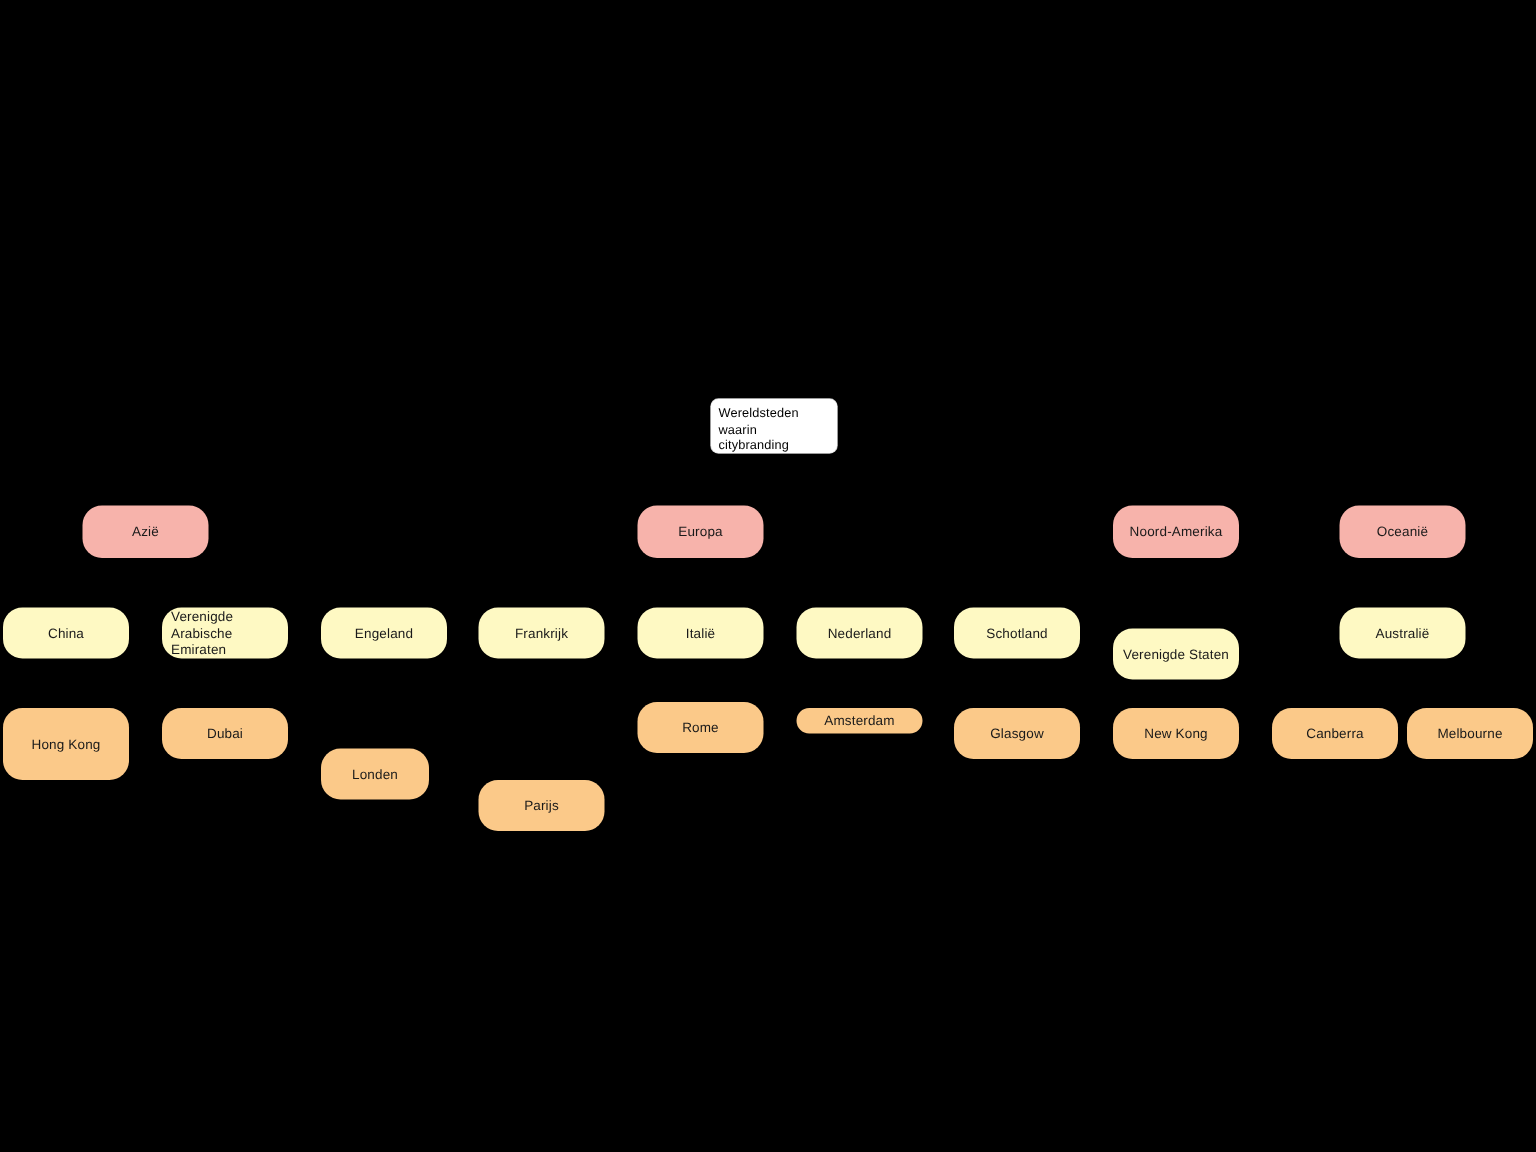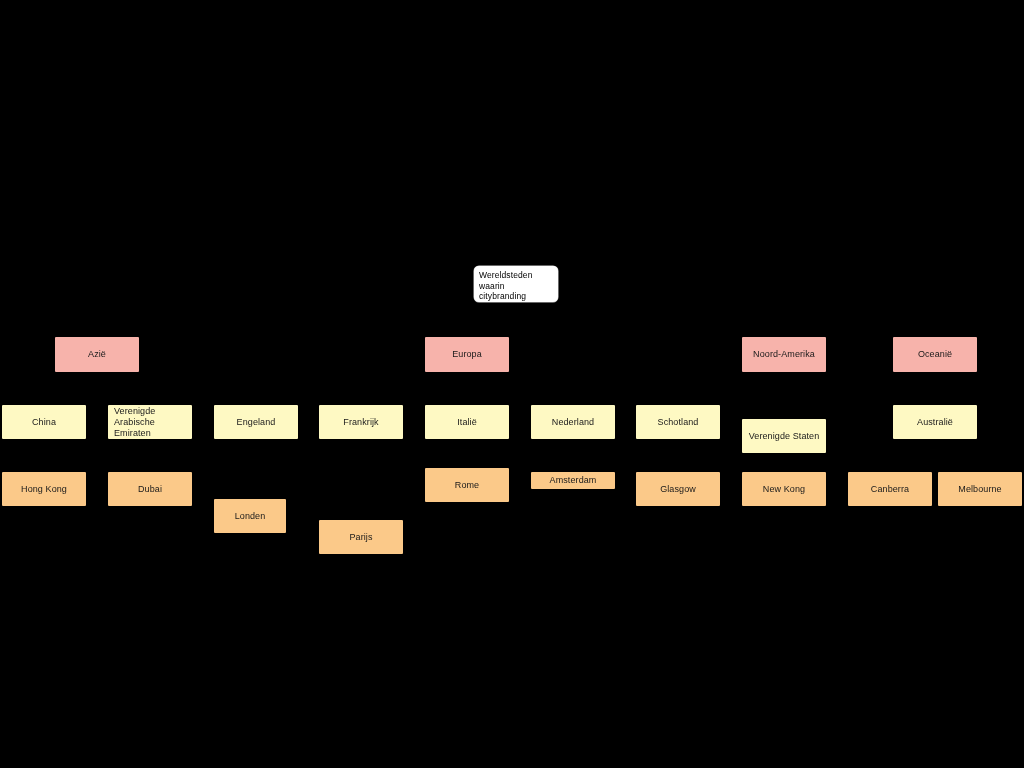--- a/index.html
+++ b/index.html
@@ -17,21 +17,21 @@
   }
   #canvas {
     position: relative;
     width: 1024px;
     height: 768px;
     background: #000000;
   }
   .node {
     position: absolute;
     box-sizing: border-box;
-    border-radius: 1px;
+    border-radius: 13px;
     display: flex;
     align-items: center;
     justify-content: center;
     text-align: center;
     color: #1a1a1a;
     font-size: 9px;
     line-height: 11px;
     letter-spacing: 0.1px;
     padding: 2px 4px;
     white-space: pre-line;
@@ -78,21 +78,21 @@
     <div class="node country" style="left: 2px; top: 405px; width: 84px; height: 34px;">China</div>
     <div class="node country left-align" style="left: 108px; top: 405px; width: 84px; height: 34px;">Verenigde
 Arabische Emiraten</div>
     <div class="node country" style="left: 214px; top: 405px; width: 84px; height: 34px;">Engeland</div>
     <div class="node country" style="left: 319px; top: 405px; width: 84px; height: 34px;">Frankrijk</div>
     <div class="node country" style="left: 425px; top: 405px; width: 84px; height: 34px;">Italië</div>
     <div class="node country" style="left: 531px; top: 405px; width: 84px; height: 34px;">Nederland</div>
     <div class="node country" style="left: 636px; top: 405px; width: 84px; height: 34px;">Schotland</div>
     <div class="node country" style="left: 742px; top: 405px; width: 84px; height: 34px; margin-top: 14px;">Verenigde Staten</div>
     <div class="node country" style="left: 893px; top: 405px; width: 84px; height: 34px;">Australië</div>
-    <div class="node city" style="left: 2px; top: 472px; width: 84px; height: 34px;">Hong Kong</div>
+    <div class="node city" style="left: 2px; top: 472px; width: 84px; height: 48px;">Hong Kong</div>
     <div class="node city" style="left: 108px; top: 472px; width: 84px; height: 34px;">Dubai</div>
     <div class="node city" style="left: 214px; top: 499px; width: 72px; height: 34px; text-align: right;">Londen</div>
     <div class="node city" style="left: 319px; top: 472px; width: 84px; height: 34px; margin-top: 48px;">Parijs</div>
     <div class="node city" style="left: 425px; top: 468px; width: 84px; height: 34px;">Rome</div>
     <div class="node city" style="left: 531px; top: 472px; width: 84px; height: 17px;">Amsterdam</div>
     <div class="node city" style="left: 636px; top: 472px; width: 84px; height: 34px;">Glasgow</div>
     <div class="node city" style="left: 742px; top: 472px; width: 84px; height: 34px;">New Kong</div>
     <div class="node city" style="left: 848px; top: 472px; width: 84px; height: 34px;">Canberra</div>
     <div class="node city" style="left: 938px; top: 472px; width: 84px; height: 34px;">Melbourne</div>
   </div>

